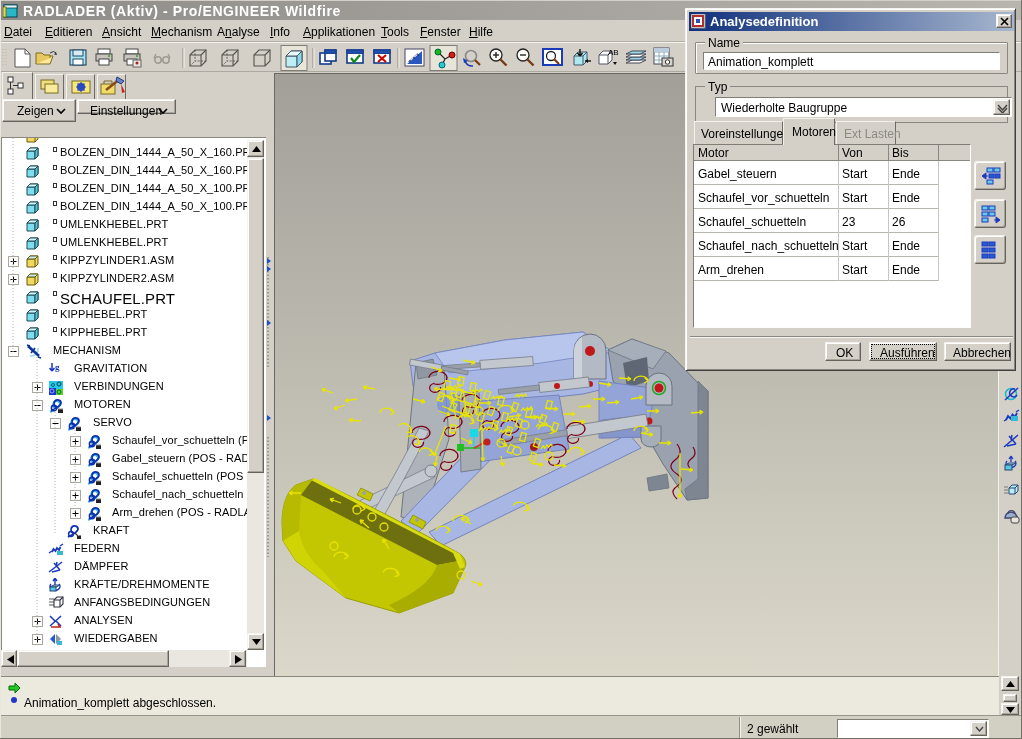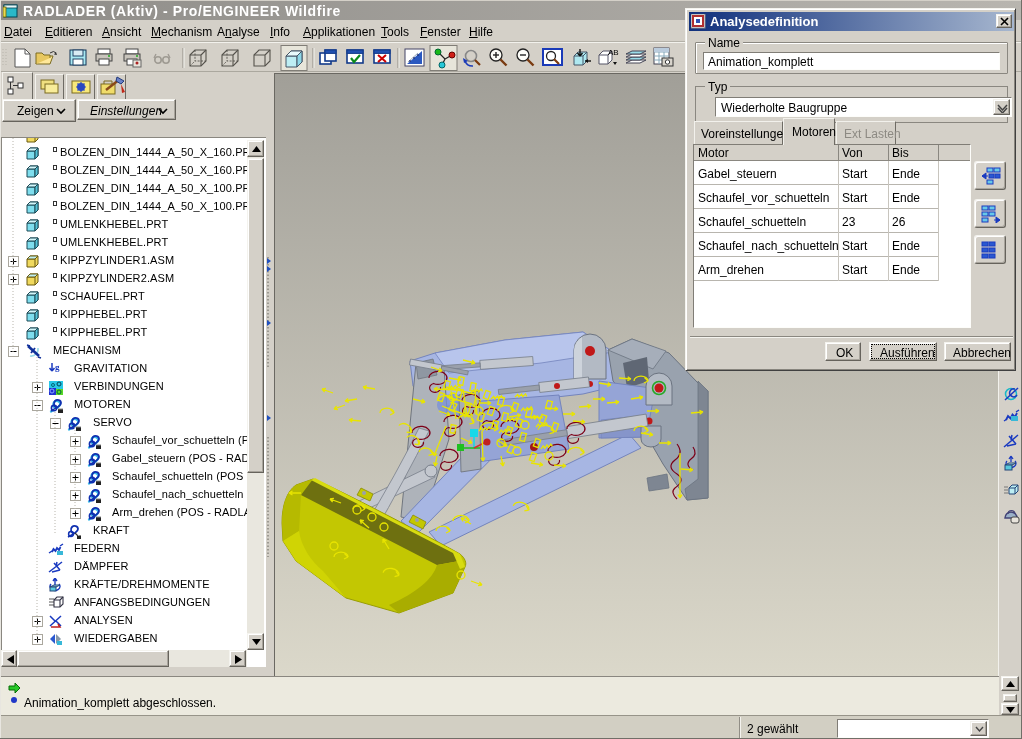--- a/index.html
+++ b/index.html
@@ -206,21 +206,21 @@
       <path d="M17 1 l7 4 l-3 3 l-5 -3 z" fill="#6a82c8" stroke="#223a7a"></path>
       <path d="M21 8 l4 8 l-3 1 z" fill="#c02818"></path>
     </svg>
   </div>
 <div class="abs btn" style="left:2px;top:99px;width:74px;height:23px;">
 <span class="abs t11" style="left:14px;top:4px;">Zeigen</span>
 <svg class="abs" style="left:53px;top:8px" width="10" height="8">
       <path d="M1 1 l4 4 l4 -4" fill="none" stroke="#000" stroke-width="1.6"></path>
     </svg>
   </div>
-<div class="abs btn" style="left:77px;top:99px;width:99px;height:21px;font-style:italic;">
+<div class="abs btn" style="left:77px;top:99px;width:99px;height:15px;">
 <span class="abs t11" style="left:12px;top:4px;">Einstellungen</span>
 <svg class="abs" style="left:80px;top:8px" width="10" height="8">
       <path d="M1 1 l4 4 l4 -4" fill="none" stroke="#000" stroke-width="1.6"></path>
     </svg>
   </div>
 <div class="abs" style="left:0;top:122px;width:274px;height:15px;background:#d4d0c8;"></div>
 <div class="abs" style="left:1px;top:137px;width:265px;height:530px;background:#fff;border-left:1px solid #8a8780;border-top:1px solid #8a8780;overflow:hidden;">
     <div class="abs" style="left:24px;top:-9px;"><svg width="14" height="13" viewBox="0 0 14 13">
         <path d="M1 4 l3 -3 h8 v8 l-3 3 h-8 z" fill="#f0d95e" stroke="#6a5a10"></path>
         <path d="M1 4 h8 v8" fill="none" stroke="#6a5a10"></path>
@@ -296,21 +296,21 @@
       </svg></div>
     <div class="abs" style="left:51px;top:135px;width:4px;height:5px;border:1px solid #333;"></div>
     <span class="abs" style="left:58px;top:134px;font-size:11px;white-space:nowrap;letter-spacing:0.1px;">KIPPZYLINDER2.ASM</span>
     <div class="abs" style="left:24px;top:152px;"><svg width="13" height="13" viewBox="0 0 13 13">
         <path d="M1 4 l3 -3 h8 v8 l-3 3 h-8 z" fill="#7fdeee" stroke="#1c4a56"></path>
         <path d="M1 4 h8 v8" fill="none" stroke="#1c4a56"></path>
         <path d="M1 4 l3 -3 h8 l-3 3 z" fill="#d2f6fa" stroke="#1c4a56"></path>
         <path d="M9 4 v8 l3 -3 v-8 z" fill="#54c2d6" stroke="#1c4a56"></path>
       </svg></div>
     <div class="abs" style="left:51px;top:153px;width:4px;height:5px;border:1px solid #333;"></div>
-    <span class="abs" style="left:58px;top:152px;font-size:11px;white-space:nowrap;letter-spacing:0.1px;">SCHAUFEL.PRT</span>
+    <span class="abs" style="left:58px;top:152px;font-size:15px;white-space:nowrap;letter-spacing:0.1px;">SCHAUFEL.PRT</span>
     <div class="abs" style="left:24px;top:170px;"><svg width="13" height="13" viewBox="0 0 13 13">
         <path d="M1 4 l3 -3 h8 v8 l-3 3 h-8 z" fill="#7fdeee" stroke="#1c4a56"></path>
         <path d="M1 4 h8 v8" fill="none" stroke="#1c4a56"></path>
         <path d="M1 4 l3 -3 h8 l-3 3 z" fill="#d2f6fa" stroke="#1c4a56"></path>
         <path d="M9 4 v8 l3 -3 v-8 z" fill="#54c2d6" stroke="#1c4a56"></path>
       </svg></div>
     <div class="abs" style="left:51px;top:171px;width:4px;height:5px;border:1px solid #333;"></div>
     <span class="abs" style="left:58px;top:170px;font-size:11px;white-space:nowrap;letter-spacing:0.1px;">KIPPHEBEL.PRT</span>
     <div class="abs" style="left:24px;top:188px;"><svg width="13" height="13" viewBox="0 0 13 13">
         <path d="M1 4 l3 -3 h8 v8 l-3 3 h-8 z" fill="#7fdeee" stroke="#1c4a56"></path>

